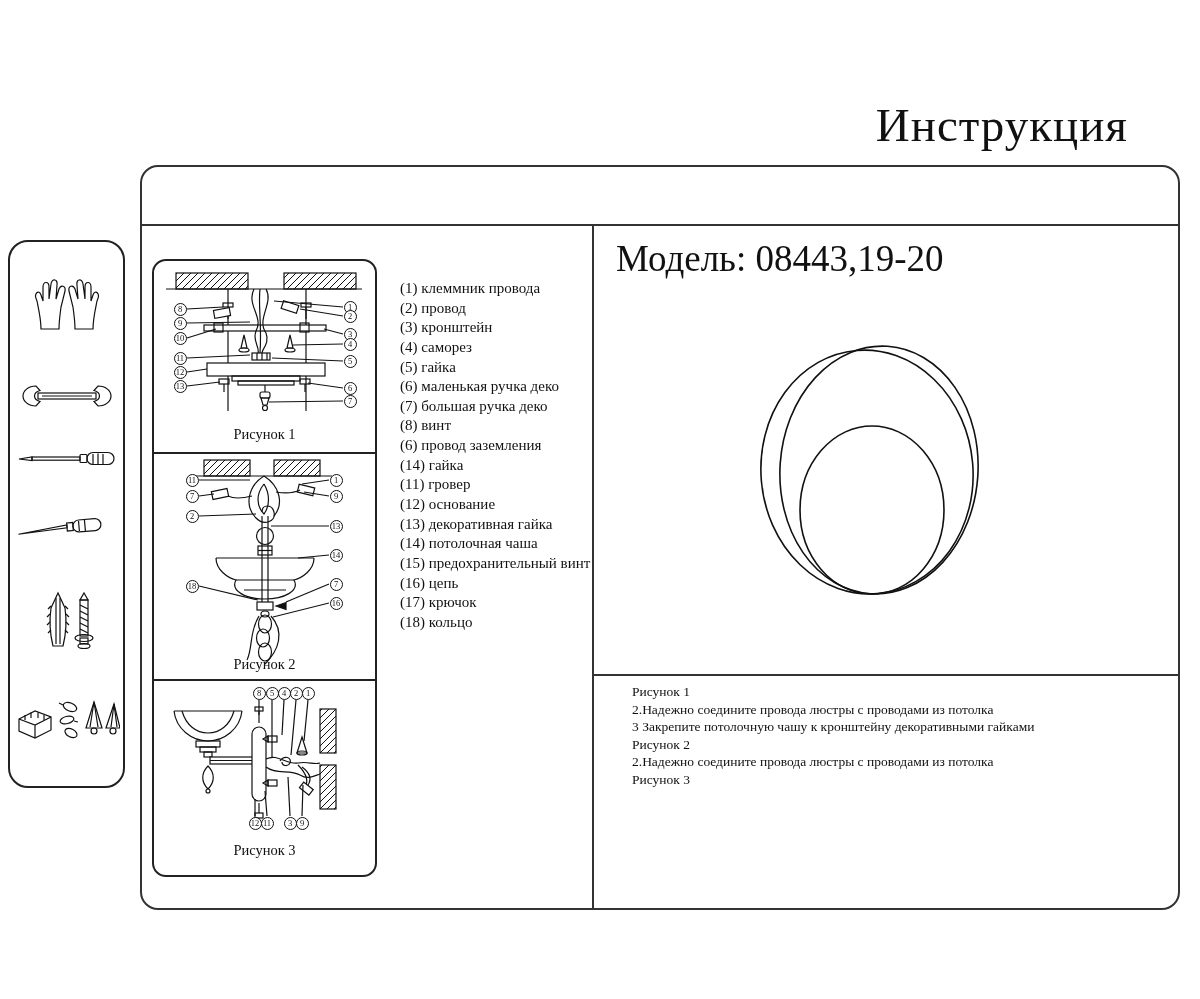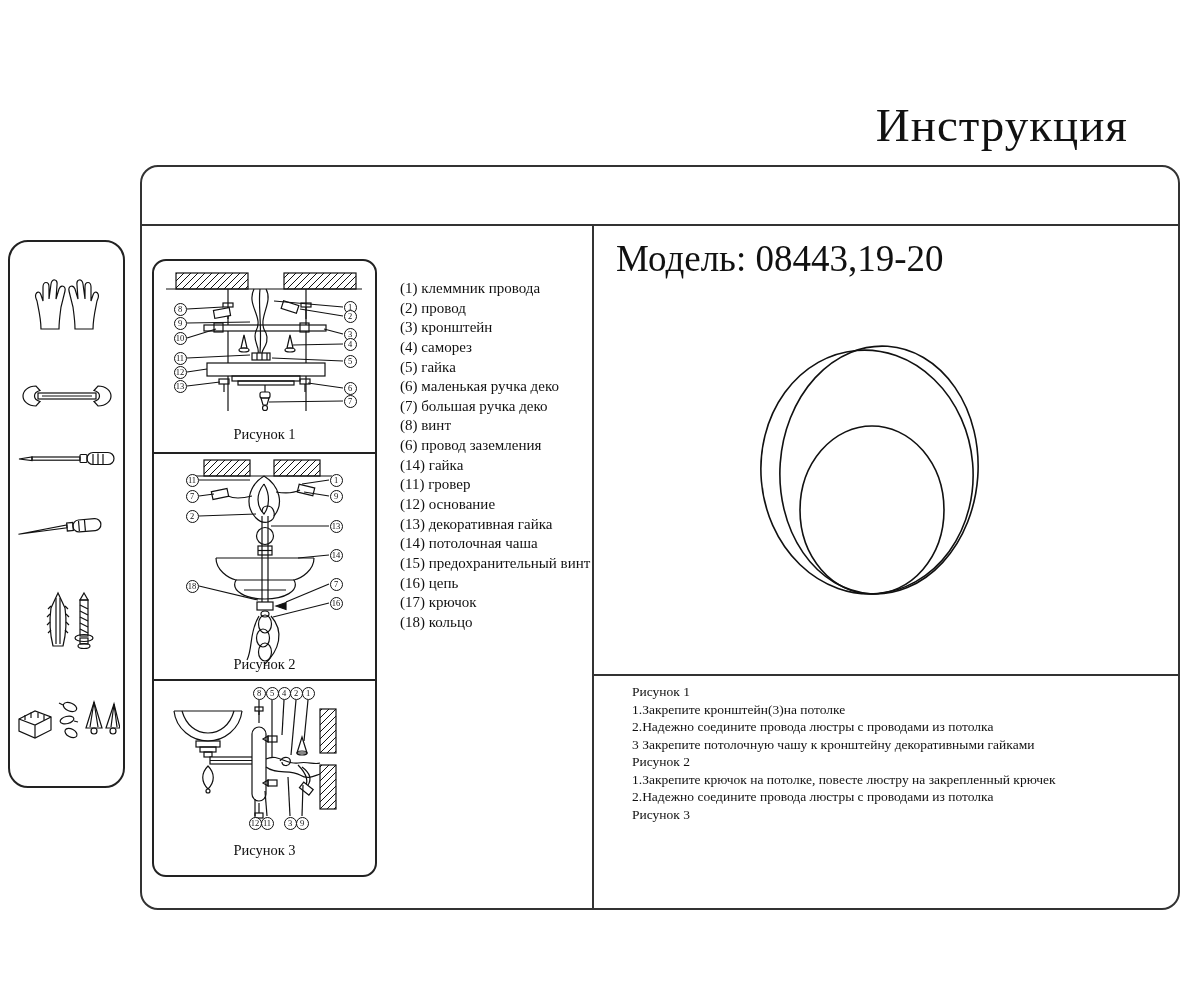--- a/index.html
+++ b/index.html
@@ -364,21 +364,19 @@
       <ellipse cx="125" cy="145" rx="106" ry="122" transform="rotate(-5 125 145)"></ellipse>
       <ellipse cx="137" cy="143" rx="99" ry="124" transform="rotate(4 137 143)"></ellipse>
       <ellipse cx="130" cy="183" rx="72" ry="84"></ellipse>
     </g>
   </svg>
 
   <div class="h-sep"></div>
 
   <div class="instructions">
     <div>Рисунок 1</div>
-    <div>1.Закрепите кронштейн(3)на потолке</div>
     <div>2.Надежно соедините провода люстры с проводами из потолка</div>
     <div>3 Закрепите потолочную чашу к кронштейну декоративными гайками</div>
     <div>Рисунок 2</div>
-    <div>1.Закрепите крючок на потолке, повесте люстру на закрепленный крючек</div>
     <div>2.Надежно соедините провода люстры с проводами из потолка</div>
     <div>Рисунок 3</div>
   </div>
 </div>
 
 </body></html>

